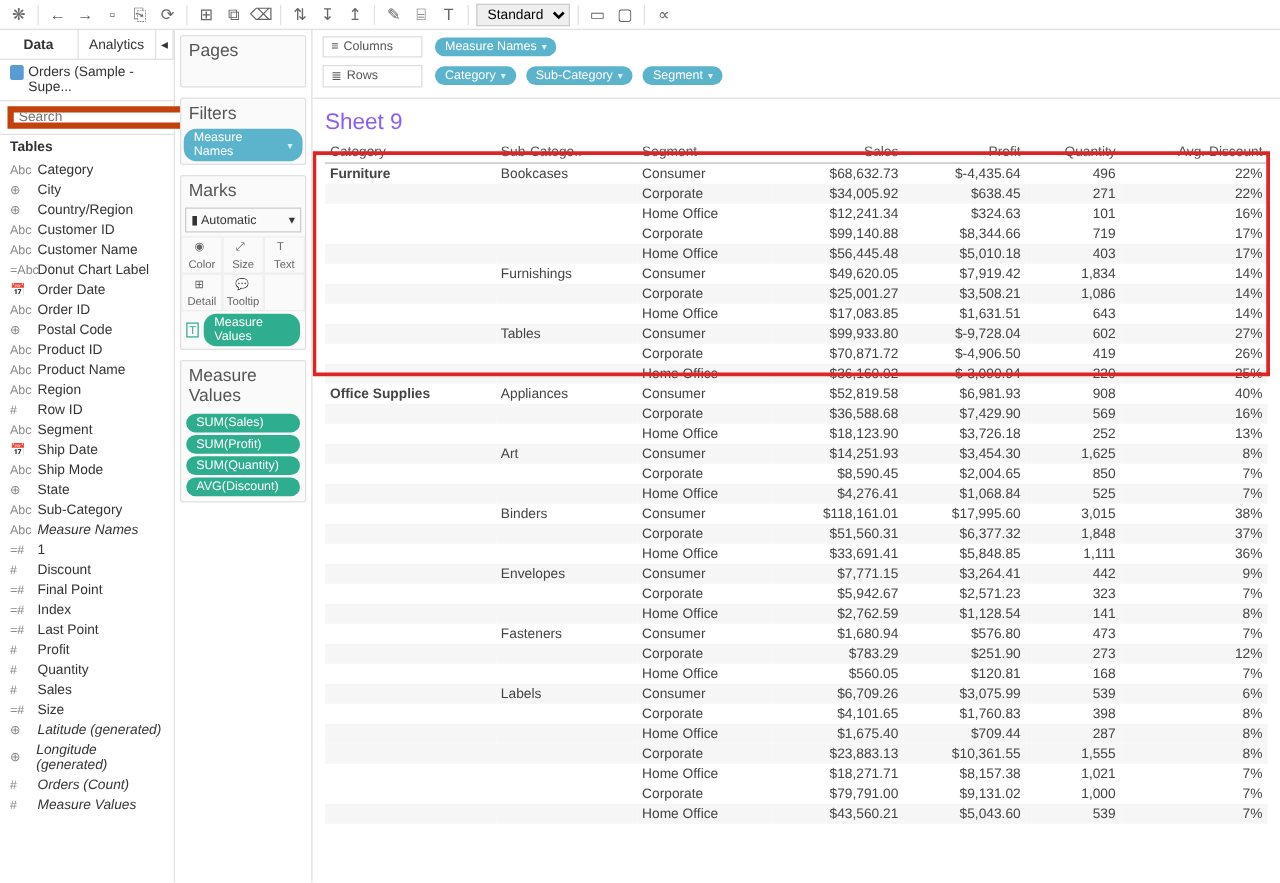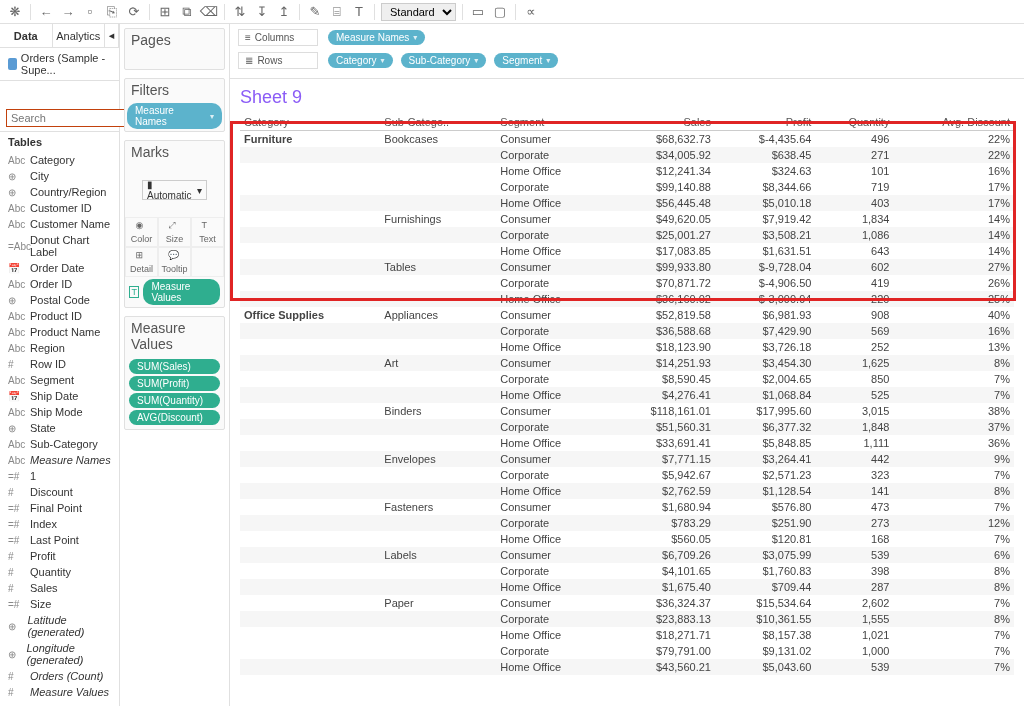--- a/index.html
+++ b/index.html
@@ -8,44 +8,44 @@
 
 .toolbar { height: 24px; border-bottom: 1px solid #e0e0e0; display: flex; align-items: center; gap: 4px; padding: 0 6px; }
 .tb-icon { width: 18px; height: 18px; display: inline-flex; align-items: center; justify-content: center; color: #666; font-size: 13px; cursor: pointer; }
 .tb-sep { width: 1px; height: 16px; background: #e0e0e0; margin: 0 2px; }
 .tb-select { height: 18px; font-size: 11px; border: 1px solid #ccc; padding: 0 4px; }
 
 
 .main { display: flex; height: calc(100% - 24px); }
 
 
-.left { width: 120px; border-right: 1px solid #e0e0e0; display: flex; flex-direction: column; }
+.left { width: 140px; border-right: 1px solid #e0e0e0; display: flex; flex-direction: column; }
 .tabrow { display: flex; height: 24px; border-bottom: 1px solid #e0e0e0; }
 .tab { flex: 1; display: flex; align-items: center; justify-content: center; font-size: 11px; cursor: pointer; border-right: 1px solid #e0e0e0; }
 .tab.active { font-weight: 600; }
-.ds-row { padding: 4px 8px; font-size: 11px; border-bottom: 1px solid #e0e0e0; display:flex; align-items:center; gap:4px;}
+.ds-row { padding: 4px 8px; font-size: 11px; border-bottom: 1px solid #e0e0e0; display:flex; gap:4px;}
 .ds-icon { width:12px; height:12px; background:#5a9bd4; border-radius:2px; display:inline-block; }
 .search-row { display:flex; align-items:center; gap:2px; padding:4px 6px; border-bottom:1px solid #e0e0e0; }
-.search-row input { flex:1; border:1px solid #c2410c; height:18px; font-size:11px; padding:2px 4px;margin-top:24px; }
+.search-row input { flex:1; border:5px solid #c2410c; height:18px; font-size:11px; padding:2px 4px; }
 .s-ic { width:14px; height:14px; color:#888; display:inline-flex; align-items:center; justify-content:center; font-size:12px; cursor:pointer;}
 .section-h { padding: 4px 8px; font-weight: 700; font-size: 11px; }
 .f-list { overflow-y: auto; flex:1; }
 .f-item { display:flex; align-items:center; padding: 2px 8px; gap:6px; cursor:pointer; }
 .f-type { width:16px; color:#888; font-size:10px; display:inline-block; }
 .f-name { font-size:11px; color:#333; }
 .f-name.italic { font-style: italic; }
 
 
 .mid { width: 110px; border-right: 1px solid #e0e0e0; display:flex; flex-direction:column; gap:8px; padding:4px 4px; }
 .card { border:1px solid #e0e0e0; background:#fafafa; border-radius:2px; }
 .card-h { padding:3px 6px; font-size:14px; color:#555; }
 .pill { display:inline-flex; align-items:center; gap:4px; background:#5cb3cc; color:#fff; border-radius:10px; padding:2px 8px; font-size:10px; margin:2px; cursor:pointer; }
 .pill.green { background:#2fae8f; }
 .pill .pill-drop { font-size:8px; opacity:.8; }
-.marks-type { display:flex; align-items:center; border:1px solid #ccc; margin:17px; height:20px; padding:0 4px; font-size:10px; justify-content:space-between; cursor:pointer;}
+.marks-type { display:flex; align-items:center; border:1px solid #ccc; margin:3px; height:20px; padding:0 4px; font-size:10px; justify-content:space-between; cursor:pointer;}
 .marks-grid { display:grid; grid-template-columns: repeat(3,1fr); }
 .marks-cell { border:1px solid #eee; height:30px; display:flex; flex-direction:column; align-items:center; justify-content:center; font-size:9px; color:#666; gap:2px; cursor:pointer;}
 .marks-cell svg, .marks-cell .mic { width:12px; height:12px; }
 .mv-list { padding:2px; }
 .mv-check { display:flex; align-items:center; gap:4px; padding:2px 4px; }
 
 
 .work { flex:1; display:flex; flex-direction:column; overflow:hidden; }
 .shelves { padding:4px 8px; border-bottom:1px solid #e0e0e0; }
 .shelf-row { display:flex; align-items:center; gap:8px; margin-bottom:4px; }
@@ -613,29 +613,20 @@
             </tr>
             <tr class="alt">
               <td class="cat-cell"></td>
               <td class="sub-cell"></td>
               <td>Home Office</td>
               <td class="num">$1,675.40</td>
               <td class="num">$709.44</td>
               <td class="num">287</td>
               <td class="num">8%</td>
             </tr>
-            <tr>
-              <td class="cat-cell"></td>
-              <td class="sub-cell">Paper</td>
-              <td>Consumer</td>
-              <td class="num">$36,324.37</td>
-              <td class="num">$15,534.64</td>
-              <td class="num">2,602</td>
-              <td class="num">7%</td>
-            </tr>
             <tr class="alt">
               <td class="cat-cell"></td>
               <td class="sub-cell"></td>
               <td>Corporate</td>
               <td class="num">$23,883.13</td>
               <td class="num">$10,361.55</td>
               <td class="num">1,555</td>
               <td class="num">8%</td>
             </tr>
             <tr>

